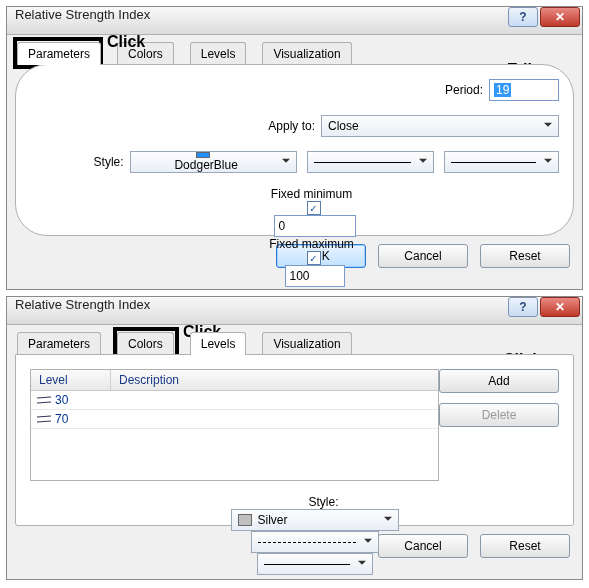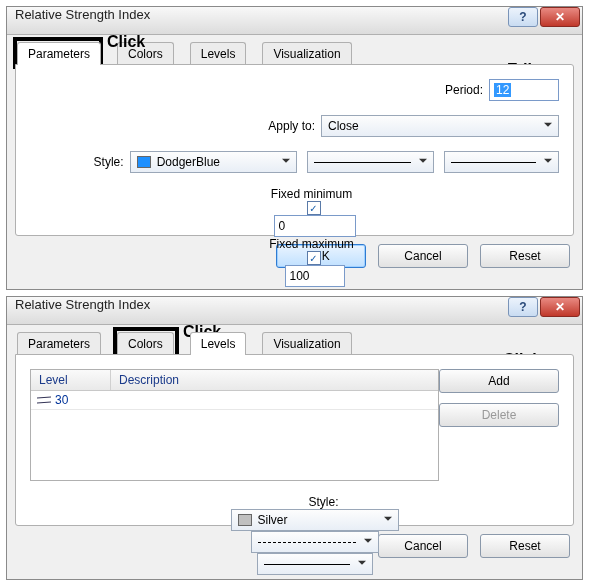--- a/index.html
+++ b/index.html
@@ -229,36 +229,36 @@
         </div>
     </div>
   </div>
   <div class="client">
     <div class="tabs">
       <div class="tab active">Parameters</div>
       <div class="tab">Colors</div>
       <div class="tab">Levels</div>
       <div class="tab">Visualization</div>
     </div>
-    <div class="tab-panel" style="height:172px;">
+    <div class="tab-panel" style="height:172px;border-radius:32px;">
       <div class="row" style="justify-content:flex-end;">
         <span class="lbl">Period:</span>
         <div class="period-val">
-            <span>12</span>
+            <span>19</span>
           </div>
       </div>
       <div class="row" style="justify-content:flex-end;">
         <span class="lbl">Apply to:</span>
         <div class="combo" style="width:238px;">
           <span>Close</span>
         </div>
       </div>
       <div class="row" style="padding-left:40px;">
         <span class="lbl" style="width:60px;">Style:</span>
-        <div class="combo" style="width:168px;">
+        <div class="combo" style="width:168px;flex-direction:column;">
           <span class="swatch" style="background:#1e90ff;"></span>
           <span>DodgerBlue</span>
         </div>
         <div style="width:10px;"></div>
         <div class="linecombo" style="width:128px;">
           <div class="previewline"></div>
         </div>
         <div style="width:10px;"></div>
         <div class="linecombo" style="width:116px;">
           <div class="previewline"></div>
@@ -329,20 +329,27 @@
             <div class="col desc">Description</div>
           </div>
           <div class="levels-body">
             <div class="lrow">
               <div class="lcell">
                   <span class="lvlicon"></span>
                   <span>30</span>
                 </div>
               <div class="dcell"></div>
             </div>
+            <div class="lrow">
+              <div class="lcell">
+                  <span class="lvlicon"></span>
+                  <span>70</span>
+                </div>
+              <div class="dcell"></div>
+            </div>
           </div>
         </div>
         <div class="side-btns">
           <button class="btn" style="min-width:118px;">Add</button>
           <button class="btn disabled" style="min-width:118px;">Delete</button>
         </div>
       </div>
       <div class="row" style="padding-left:40px; margin-top:14px; margin-bottom:0;">
         <span class="lbl" style="width:60px;">Style:</span>
         <div class="combo" style="width:168px;">

